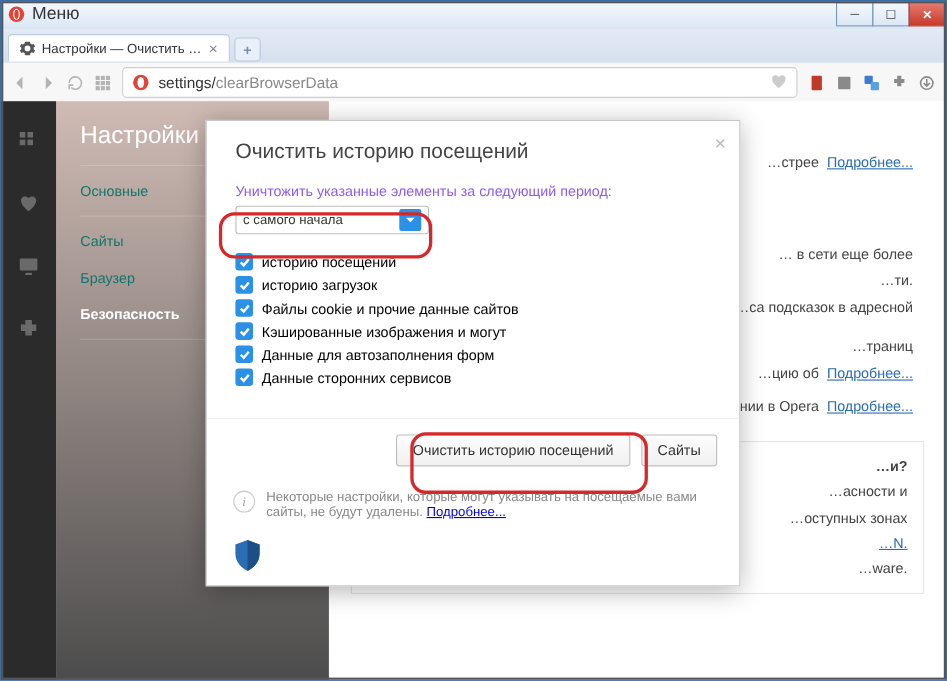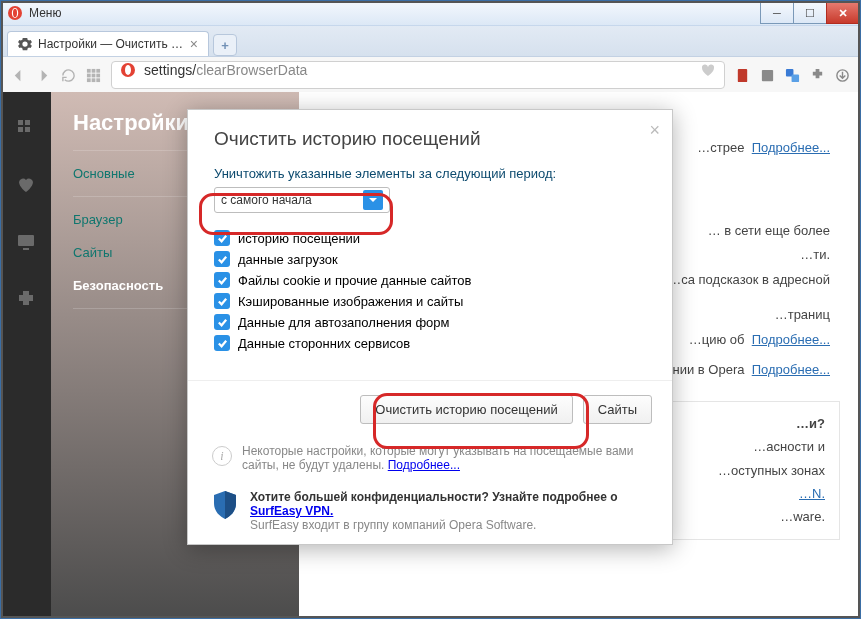--- a/index.html
+++ b/index.html
@@ -1,56 +1,56 @@
 <!DOCTYPE html>
 <html><head>
 <meta charset="utf-8">
 <style>
 html,body{margin:0;padding:0;font-family:"Segoe UI",Arial,sans-serif;font-size:13px;background:#fff;overflow:hidden;color:#333}
 .window{width:861px;height:619px;position:relative;border:1px solid #3b6ea5;box-sizing:border-box;background:#fff}
 .titlebar{height:24px;background:linear-gradient(#f4f8fd,#dce8f6);display:flex;align-items:center;padding:0 0 0 6px;border-bottom:1px solid #c6d7ec}
 .opera-logo{width:16px;height:16px;margin-right:6px}
 .opera-logo svg{width:16px;height:16px}
-.titlebar-label{font-size:12px;color:#333}
+.titlebar-label{font-size:16px;color:#333}
 .win-buttons{margin-left:auto;display:flex}
 .win-btn{width:32px;height:20px;border:1px solid #7a99b8;background:linear-gradient(#f4f8fd,#dce8f6);display:flex;align-items:center;justify-content:center;margin-left:-1px;font-size:11px;color:#444}
 .win-close{background:linear-gradient(#e67a6f,#c83a2c);color:#fff;border-color:#b02c20;font-weight:bold}
 .tabbar{height:30px;background:linear-gradient(#e2eaf4,#d6e1ee);display:flex;align-items:flex-end;padding:0 6px;border-bottom:1px solid #c3d1e3}
 .tab{background:#fff;border:1px solid #b7c7dc;border-bottom:none;border-radius:4px 4px 0 0;padding:5px 10px;display:flex;align-items:flex-start;gap:6px;font-size:12px;max-width:180px}
 .tab .gear{width:14px;height:14px;flex:0 0 auto;color:#555}
 .tab-close{color:#888;font-size:14px;line-height:1}
 .tab-new{width:22px;height:20px;margin-left:4px;border:1px solid #b7c7dc;border-radius:4px;background:#eaf0f8;display:flex;align-items:center;justify-content:center;color:#7190b5;font-weight:bold}
 .addressbar{height:36px;display:flex;align-items:center;padding:0 10px;gap:10px;border-bottom:1px solid #e2e2e2;background:#f7f7f7}
 .nav-ico{color:#b4b4b4;display:flex;align-items:center}
 .nav-ico svg{width:15px;height:15px}
-.addr-field{flex:1;height:26px;border:1px solid #d0d0d0;border-radius:4px;background:#fff;display:flex;align-items:flex-start;padding:0 8px;gap:8px}
+.addr-field{flex:1;height:26px;border:1px solid #d0d0d0;border-radius:4px;background:#fff;display:flex;align-items:center;padding:0 8px;gap:8px}
 .addr-opera{width:16px;height:16px}
 .addr-text{font-size:14px;color:#888}
 .addr-text .dark{color:#333}
 .addr-heart{margin-left:auto;color:#ccc}
 .addr-icons{display:flex;gap:10px;align-items:center}
 .addr-icons .nav-ico{color:#8a8a8a}
 .content{position:absolute;top:91px;left:0;right:0;bottom:0;background:#fff;display:flex}
 .left-rail{width:50px;background:#2b2b2b;display:flex;flex-direction:column;align-items:center;padding-top:26px;gap:34px;color:#6a6a6a}
 .left-rail svg{width:20px;height:20px;fill:currentColor}
 .settings-col{width:248px;position:relative}
 .settings-bg{position:absolute;inset:0;background:linear-gradient(180deg,rgba(120,60,40,0.35),rgba(0,0,0,0.7));}
 .settings-over{position:relative;padding:18px 22px;color:#c8c8c8;font-size:13px}
-.settings-title{color:#fff;font-size:22px;font-weight:700;margin-bottom:14px}
+.settings-title{color:#fff;font-size:22px;font-weight:400;margin-bottom:14px}
 .set-item{padding:9px 0;color:#0f766e;font-size:13px}
 .set-item.on{color:#fff;font-weight:bold}
 .set-sep{height:1px;background:rgba(255,255,255,0.18);margin:6px 0}
 .right-pane{flex:1;position:relative;padding:10px 20px;color:#444;line-height:1.6}
 .right-pane h3{font-size:15px;font-weight:bold;margin:6px 0}
 .right-pane a{color:#2a6db2;text-decoration:underline}
 .modal{position:absolute;left:186px;top:108px;width:484px;background:#fff;border:1px solid #c8c8c8;box-shadow:0 4px 22px rgba(0,0,0,.3);z-index:20;padding-bottom:12px}
 .modal-close{position:absolute;right:12px;top:10px;color:#bbb;font-size:18px}
 .modal-body{padding:18px 26px 14px}
 .modal-title{font-size:19px;color:#444;font-weight:400;margin:0 0 16px}
-.period-label{font-size:13px;color:#0c4a6e;margin-bottom:6px}
+.period-label{font-size:13px;color:#8b5cf6;margin-bottom:6px}
 .period-wrap{position:relative;display:inline-block}
 .period-select{width:162px;height:24px;border:1px solid #bdbdbd;border-radius:3px;background:#fff;display:flex;align-items:center;padding:0 6px;font-size:12px;color:#333;position:relative;z-index:2}
 .period-select .dd{width:20px;height:20px;background:#2a91e6;margin-left:auto;display:flex;align-items:center;justify-content:center;border-radius:2px}
 .period-select .dd svg{width:10px;height:10px;fill:#fff}
 .hl{position:absolute;border:3px solid #d62828;border-radius:14px;z-index:30;pointer-events:none}
 .hl1{left:198px;top:192px;width:188px;height:36px}
 .hl2{left:372px;top:392px;width:210px;height:50px}
 .chk-row{display:flex;align-items:center;gap:8px;margin:5px 0;font-size:13px;color:#000000}
 .chk{width:16px;height:16px;border-radius:3px;background:#2a91e6;display:flex;align-items:center;justify-content:center;flex:0 0 auto}
 .chk svg{width:11px;height:11px;stroke:#fff;fill:none;stroke-width:2.4}
@@ -184,22 +184,22 @@
           </svg></span>
     </div>
 
     <div class="settings-col">
       <div class="settings-bg"></div>
       <div class="settings-over">
         <div class="settings-title">Настройки</div>
         <div class="set-sep"></div>
         <div class="set-item">Основные</div>
         <div class="set-sep"></div>
+        <div class="set-item">Сайты</div>
         <div class="set-item">Браузер</div>
-        <div class="set-item">Сайты</div>
         <div class="set-item on">Безопасность</div>
         <div class="set-sep"></div>
       </div>
     </div>
 
     <div class="right-pane faint">
       <h3>Блокировка рекламы</h3>
       <div style="text-align:right;padding-right:10px"><span>…стрее</span>&nbsp;&nbsp;<a href="#">Подробнее...</a></div>
       <div style="height:60px"></div>
       <div style="text-align:right;padding-right:10px;line-height:1.9">
@@ -246,37 +246,37 @@
               </svg>
             </span>
             <span>историю посещений</span>
           </div>
           <div class="chk-row">
             <span class="chk">
               <svg viewBox="0 0 12 12">
                 <path d="M2 6l3 3 5-6"></path>
               </svg>
             </span>
-            <span>данные загрузок</span>
+            <span>историю загрузок</span>
           </div>
           <div class="chk-row">
             <span class="chk">
               <svg viewBox="0 0 12 12">
                 <path d="M2 6l3 3 5-6"></path>
               </svg>
             </span>
             <span>Файлы cookie и прочие данные сайтов</span>
           </div>
           <div class="chk-row">
             <span class="chk">
               <svg viewBox="0 0 12 12">
                 <path d="M2 6l3 3 5-6"></path>
               </svg>
             </span>
-            <span>Кэшированные изображения и сайты</span>
+            <span>Кэшированные изображения и могут</span>
           </div>
           <div class="chk-row">
             <span class="chk">
               <svg viewBox="0 0 12 12">
                 <path d="M2 6l3 3 5-6"></path>
               </svg>
             </span>
             <span>Данные для автозаполнения форм</span>
           </div>
           <div class="chk-row">
@@ -295,23 +295,19 @@
     </div>
     <div class="modal-footer">
       <span class="info-ico">i</span>
       <div><span>Некоторые настройки, которые могут указывать на посещаемые вами сайты, не будут удалены.</span> <a href="#">Подробнее...</a></div>
     </div>
     <div class="vpn-row">
       <span class="shield"><svg viewBox="0 0 26 30">
             <path d="M13 1l11 4v8c0 8-5 13-11 16C7 26 2 21 2 13V5l11-4z" fill="#2a6db2"></path>
             <path d="M13 1l11 4v8c0 8-5 13-11 16V1z" fill="#1d4f86"></path>
           </svg></span>
-      <div style="font-size:12px">
-        <div><b><span>Хотите большей конфиденциальности? Узнайте подробнее о </span><a href="#">SurfEasy VPN.</a></b></div>
-        <div style="color:#888">SurfEasy входит в группу компаний Opera Software.</div>
-      </div>
     </div>
   </div>
 
   <div class="hl hl1"></div>
   <div class="hl hl2"></div>
   <div class="border-outer"></div>
 </div>
 
 </body></html>

